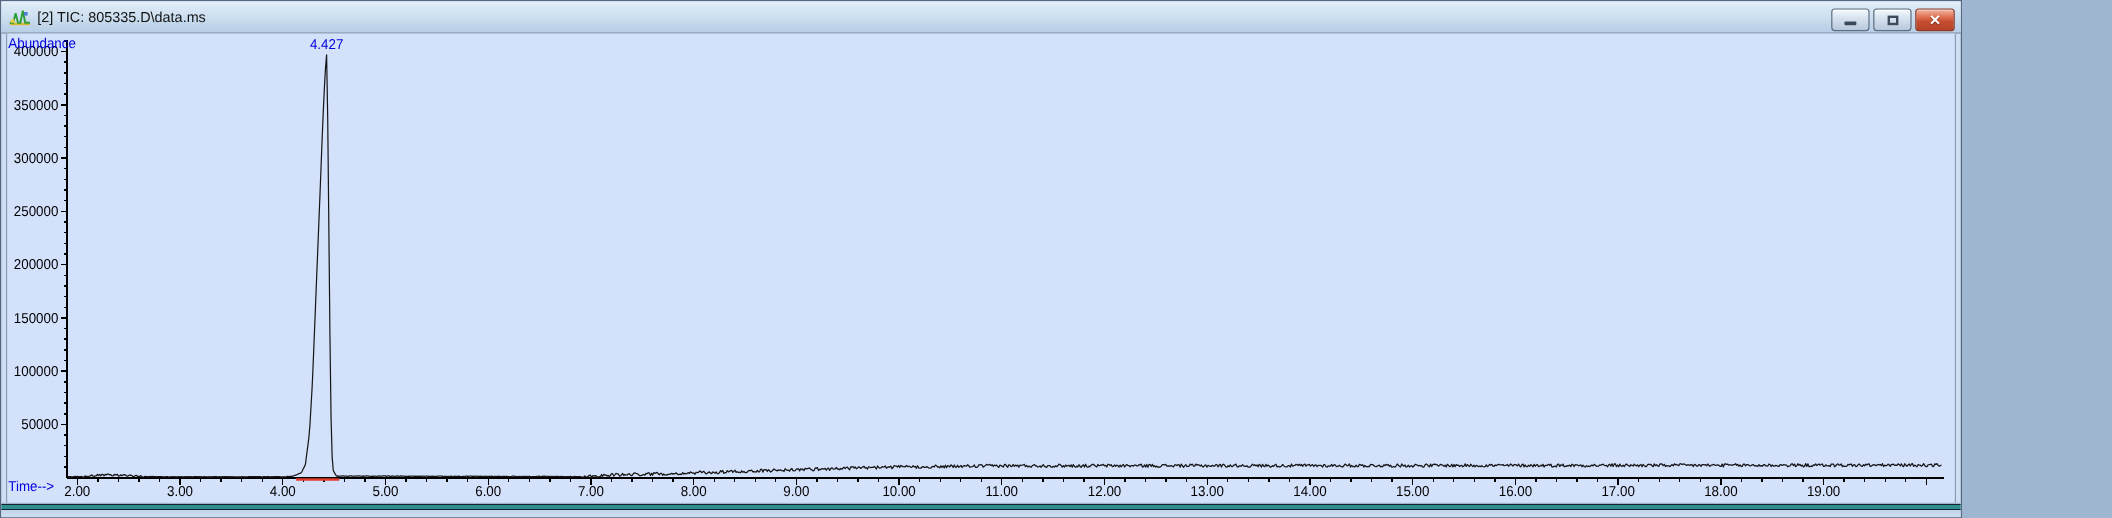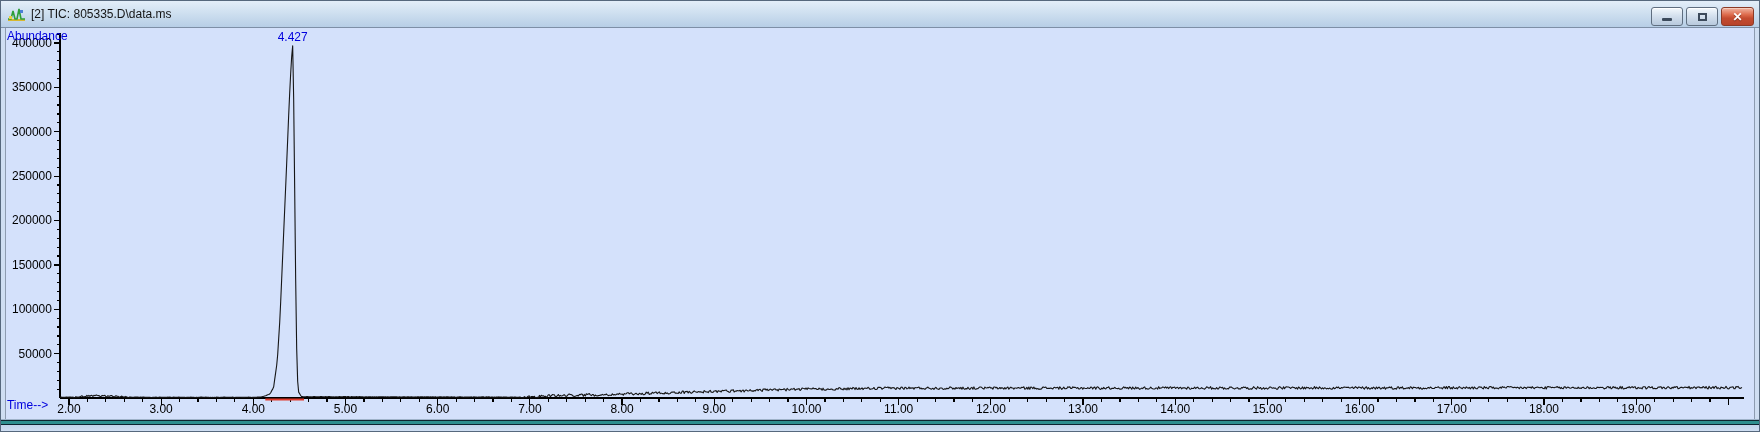--- a/index.html
+++ b/index.html
@@ -1,18 +1,18 @@
 <!DOCTYPE html>
 <html><head>
 <meta charset="utf-8">
 <style>
   html,body{margin:0;padding:0;background:#9eb6cf;}
   *{box-sizing:border-box;}
   .window{
-    position:relative;width:1760px;height:432px;overflow:hidden;
+    position:relative;width:1635px;height:432px;overflow:hidden;
     font-family:"Liberation Sans",sans-serif;
     background:#cfdef2;
     border:1px solid #56687d;
   }
   
   .titlebar{
     position:absolute;left:0;top:0;right:0;height:27px;
     background:linear-gradient(to bottom,#e3eef9 0%,#cfe0f0 45%,#b7cee6 100%);
     border-bottom:1px solid #7e8fa6;
     display:flex;align-items:center;

